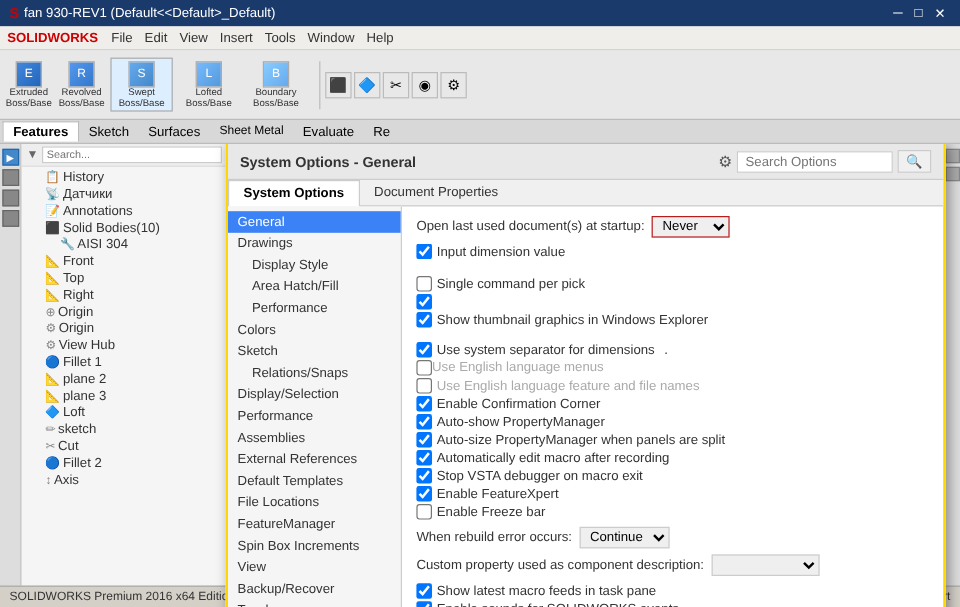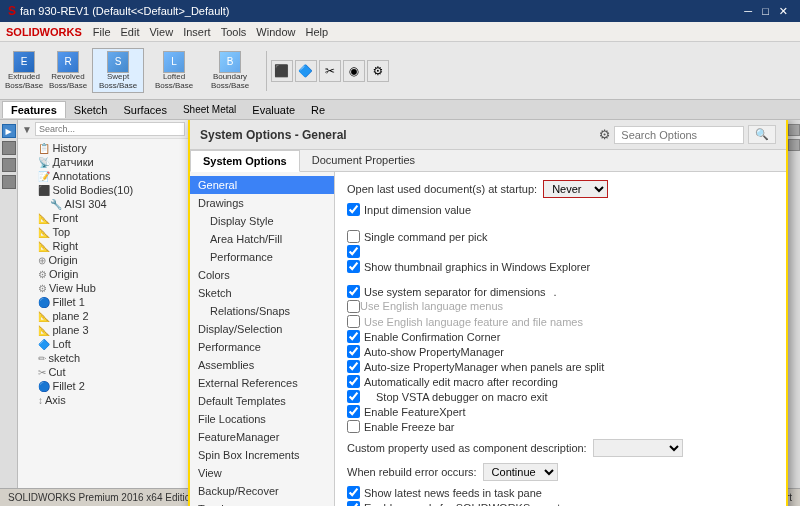--- a/index.html
+++ b/index.html
@@ -290,50 +290,50 @@
             <div style="display:flex; align-items:center; gap:4px; margin-bottom:2px;">
               <input type="checkbox" checked="" style="margin: 0px;">
               <span style="font-size:11px; color:#333;">Auto-size PropertyManager when panels are split</span>
             </div>
             <div style="display:flex; align-items:center; gap:4px; margin-bottom:2px;">
               <input type="checkbox" checked="" style="margin: 0px;">
               <span style="font-size:11px; color:#333;">Automatically edit macro after recording</span>
             </div>
             <div style="display:flex; align-items:center; gap:4px; margin-bottom:2px;">
               <input type="checkbox" checked="" style="margin: 0px;">
-              <span style="font-size:11px; color:#333;margin-left:12px;">Stop VSTA debugger on macro exit</span>
+              <span style="font-size:11px; color:#333;">Stop VSTA debugger on macro exit</span>
             </div>
             <div style="display:flex; align-items:center; gap:4px; margin-bottom:2px;">
               <input type="checkbox" checked="" style="margin: 0px;">
               <span style="font-size:11px; color:#333;">Enable FeatureXpert</span>
             </div>
             <div style="display:flex; align-items:center; gap:4px; margin-bottom:6px;">
               <input type="checkbox" style="margin: 0px;">
               <span style="font-size:11px; color:#333;">Enable Freeze bar</span>
-            </div>
-
-            <div style="display:flex; align-items:center; gap:6px; margin-bottom:6px;">
-              <span style="font-size:11px; color:#333;">Custom property used as component description:</span>
-              <select style="font-size:11px; border:1px solid #ccc; padding:1px 4px; min-width:90px;">
-                <option></option>
-              </select>
             </div>
 
             <div style="display:flex; align-items:center; gap:6px; margin-bottom:5px;">
               <span style="font-size:11px; color:#333;">When rebuild error occurs:</span>
               <select style="font-size:11px; border:1px solid #ccc; padding:1px 4px;">
                 <option>Continue</option>
                 <option>Stop</option>
                 <option>Prompt</option>
               </select>
             </div>
 
-            <div style="display:flex; align-items:center; gap:4px; margin-bottom:2px;">
-              <input type="checkbox" checked="" style="margin: 0px;">
-              <span style="font-size:11px; color:#333;">Show latest news feeds in task pane</span>
+            <div style="display:flex; align-items:center; gap:6px; margin-bottom:6px;">
+              <span style="font-size:11px; color:#333;">Custom property used as component description:</span>
+              <select style="font-size:11px; border:1px solid #ccc; padding:1px 4px; min-width:90px;">
+                <option></option>
+              </select>
+            </div>
+
+            <div style="display:flex; align-items:center; gap:4px; margin-bottom:2px;">
+              <input type="checkbox" checked="" style="margin: 0px;">
+              <span style="font-size:11px; color:#333;">Show latest macro feeds in task pane</span>
             </div>
             <div style="display:flex; align-items:center; gap:4px; margin-bottom:4px;">
               <input type="checkbox" checked="" style="margin: 0px;">
               <span style="font-size:11px; color:#333;">Enable sounds for SOLIDWORKS events</span>
             </div>
             <div style="margin-bottom:8px;">
               <button style="background:#e8e8e8; border:1px solid #aaa; padding:2px 10px; font-size:11px; cursor:pointer;">Configure Sounds...</button>
             </div>
 
           </div>

